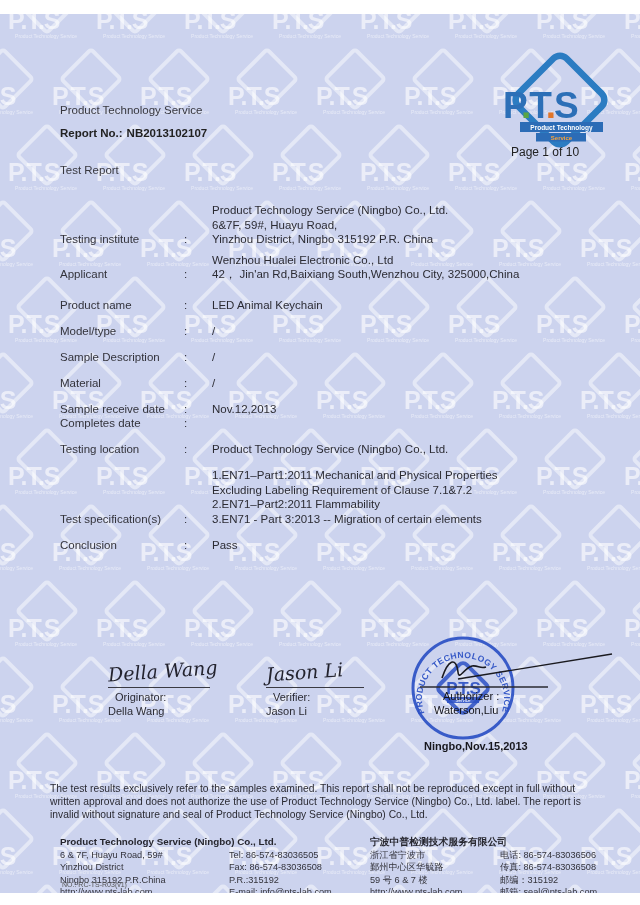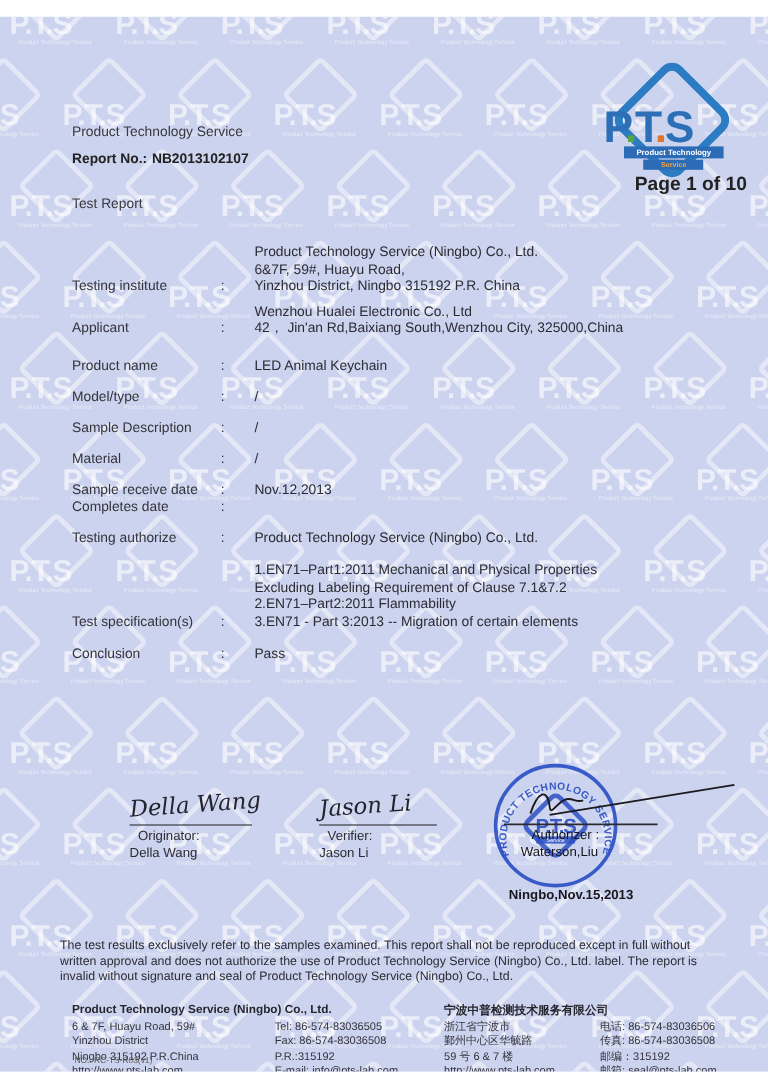--- a/index.html
+++ b/index.html
@@ -24,21 +24,21 @@
   }
   .wm-sub{
     position:absolute;left:10px;top:53px;width:72px;text-align:center;
     font-size:5px;color:rgba(255,255,255,.55);
   }
   
   .content{position:absolute;inset:0;font-size:11.5px}
   .hdr-service{position:absolute;left:60px;top:90px;font-size:11.5px;color:#38383f}
   .hdr-report{position:absolute;left:60px;top:113px;font-weight:bold;color:#222}
   .hdr-report span{margin-right:4px}
-  .page-indicator{position:absolute;left:529px;top:131px;font-weight:bold;font-size:16px;color:#222}
+  .page-indicator{position:absolute;left:511px;top:131px;font-weight:normal;font-size:12px;color:#222}
   .doc-title{position:absolute;left:60px;top:150px;color:#38383f}
 
   
   .logo{position:absolute;left:495px;top:34px;width:132px;height:112px}
 
   
   .fields{position:absolute;left:60px;top:189px;width:530px}
   .frow{display:flex;align-items:flex-end;margin-bottom:11.5px;line-height:14.5px}
   .frow:nth-child(1){margin-bottom:6px}
   .frow:nth-child(2){margin-bottom:16px}
@@ -666,21 +666,21 @@
           <div class="fcolon">:</div>
           <div class="fvalue">
             <div class="fline">Nov.12,2013</div>
           </div>
         </div>
         <div class="frow">
           <div class="flabel">Completes  date</div>
           <div class="fcolon">:</div>
         </div>
         <div class="frow">
-          <div class="flabel">Testing authorize</div>
+          <div class="flabel">Testing location</div>
           <div class="fcolon">:</div>
           <div class="fvalue">
             <div class="fline">Product Technology Service (Ningbo) Co., Ltd.</div>
           </div>
         </div>
         <div class="frow">
           <div class="flabel">Test specification(s)</div>
           <div class="fcolon">:</div>
           <div class="fvalue">
             <div class="fline">1.EN71–Part1:2011 Mechanical and Physical Properties</div>

